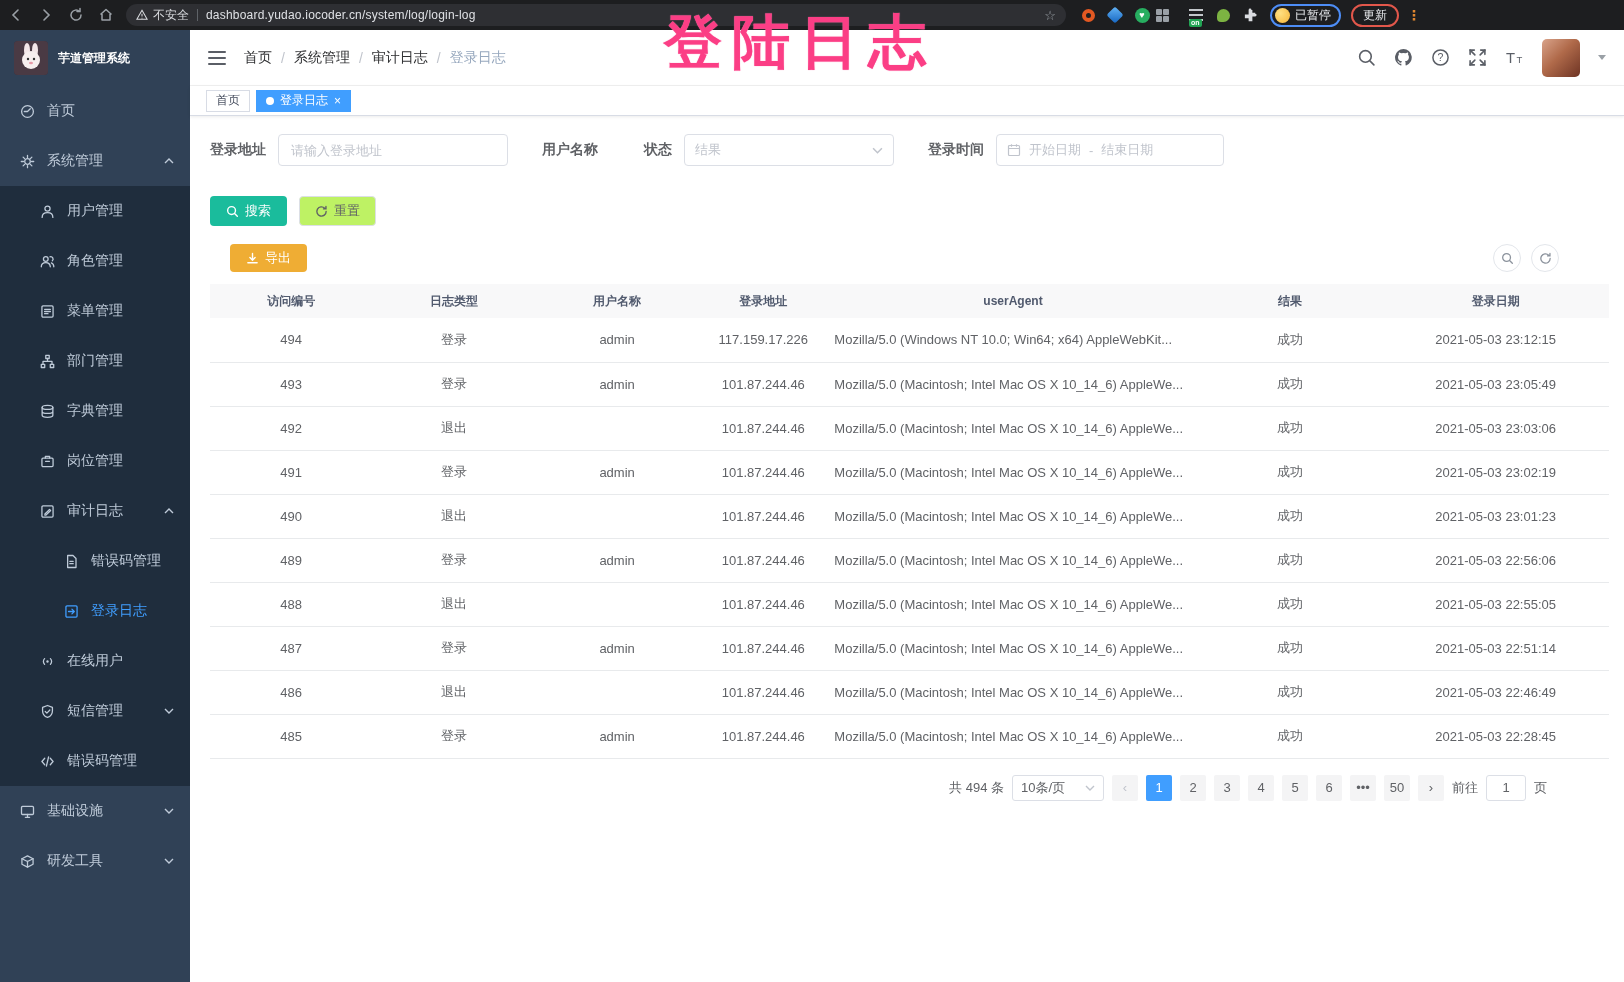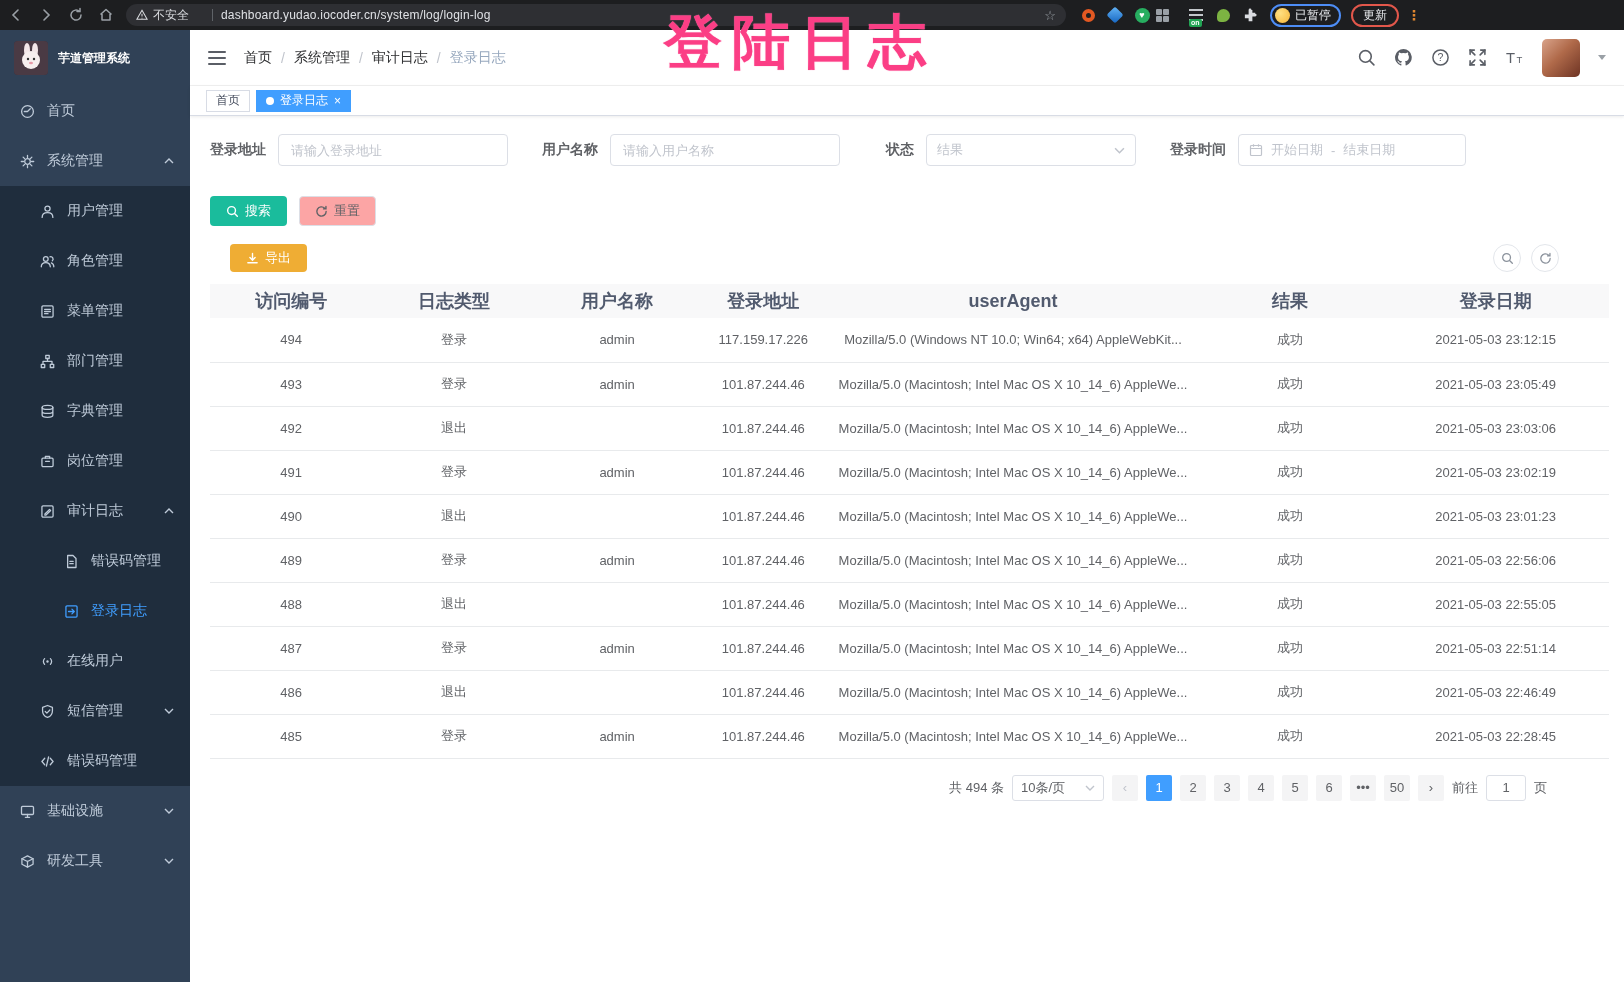--- a/index.html
+++ b/index.html
@@ -6,21 +6,21 @@
   html,body { width:1624px; height:982px; overflow:hidden; background:#fff;
     font-family:"Liberation Sans","DejaVu Sans",sans-serif; }
   .screen { position:relative; width:1624px; height:982px; display:flex; flex-direction:column; }
 
   
   .browser-bar { height:30px; background:#1d1e20; display:flex; align-items:center; padding:0 8px; flex:0 0 30px; }
   .bnav { display:flex; align-items:center; gap:14px; margin-right:12px; color:#9aa0a6; }
   .bnav svg { width:16px; height:16px; display:block; }
   .addr-pill { flex:1; max-width:940px; height:22px; background:#2e2f33; border-radius:12px; display:flex; align-items:center; padding:0 10px; color:#e8eaed; font-size:12px; }
   .addr-pill .warn { color:#dadce0; margin-right:5px; display:flex; }
-  .addr-pill .sec { color:#dadce0; margin-right:23px; }
+  .addr-pill .sec { color:#dadce0; margin-right:8px; }
   .addr-pill .divider { width:1px; height:12px; background:#5f6368; margin-right:8px; }
   .addr-pill .url { flex:1; color:#dfe1e5; letter-spacing:.2px; white-space:nowrap; overflow:hidden; }
   .addr-pill .star { color:#9aa0a6; font-size:13px; }
   .ext-tray { display:flex; align-items:center; gap:11px; margin-left:14px; }
   .ext { width:16px; height:16px; display:flex; align-items:center; justify-content:center; position:relative; }
   .ext-ring { width:13px; height:13px; border:4px solid #e25822; border-radius:50%; }
   .ext-gem { width:12px; height:12px; background:linear-gradient(135deg,#63b4f6,#1565c0); transform:rotate(45deg); border-radius:2px; }
   .ext-green { width:15px; height:15px; background:#27ae60; border-radius:50%; color:#fff; font-size:9px; display:flex; align-items:center; justify-content:center; }
   .ext-grid { width:13px; height:13px; display:grid; grid-template-columns:6px 6px; grid-gap:1px; }
   .ext-grid i { width:6px; height:6px; background:#9aa0a6; border-radius:1px; }
@@ -82,32 +82,32 @@
   .f-select svg { width:11px; height:7px; stroke:#c0c4cc; fill:none; stroke-width:1.4; }
   .f-dates { width:228px; height:32px; border:1px solid #dcdfe6; border-radius:4px; display:flex; align-items:center; gap:8px; padding:0 10px; color:#c0c4cc; font-size:13px; }
   .f-dates svg { width:14px; height:14px; stroke:#c0c4cc; fill:none; stroke-width:1.2; }
   .grp-status { margin-left:12px; }
 
   
   .actions { margin-top:30px; display:flex; gap:12px; }
   .btn { height:30px; display:inline-flex; align-items:center; gap:6px; padding:0 15px; border-radius:4px; font-size:13px; cursor:pointer; border:1px solid transparent; }
   .btn svg { width:13px; height:13px; stroke:currentColor; fill:none; stroke-width:1.5; stroke-linecap:round; }
   .btn-search { background:#1abc9c; color:#fff; }
-  .btn-reset { background:#fca5a5; color:#606266; border-color:#dcdfe6; }
+  .btn-reset { background:#bef264; color:#606266; border-color:#dcdfe6; }
   .toolbar { margin-top:18px; display:flex; align-items:center;padding-left:20px; }
   .btn-export { background:#efad34; color:#fff; height:28px; }
   .tool-circles { margin-left:auto; display:flex; gap:10px; margin-right:50px; }
   .circle-btn { width:28px; height:28px; border-radius:50%; border:1px solid #e3e6eb; display:flex; align-items:center; justify-content:center; color:#8c939d; background:#fff; cursor:pointer; }
   .circle-btn svg { width:13px; height:13px; stroke:currentColor; fill:none; stroke-width:1.4; stroke-linecap:round; }
 
   
   table.log { width:calc(100% - 0px); border-collapse:collapse; margin-top:12px; table-layout:fixed; }
-  table.log th { background:#f8f8f9; color:#515a6e; font-size:18px; font-weight:bold; height:34px; text-align:center; }
+  table.log th { background:#f8f8f9; color:#515a6e; font-size:12px; font-weight:bold; height:34px; text-align:center; }
   table.log td { height:44px; font-size:13px; color:#606266; text-align:center; border-bottom:1px solid #e8eaec; overflow:hidden; white-space:nowrap; text-overflow:ellipsis; }
-  table.log td.ua { text-align:center; padding:0 6px;margin-left:16px; }
+  table.log td.ua { text-align:left; padding:0 6px;margin-left:16px; }
   col.c-id{width:11.6%} col.c-type{width:11.7%} col.c-user{width:11.6%} col.c-ip{width:9.3%}
   col.c-ua{width:26.4%} col.c-res{width:13.2%} col.c-date{width:16.2%}
 
   
   .pagination { margin-top:16px; display:flex; align-items:center; justify-content:flex-end; gap:8px; padding-right:62px; font-size:13px; color:#606266; }
   .psel { width:92px; height:26px; border:1px solid #dcdfe6; border-radius:3px; display:flex; align-items:center; justify-content:space-between; padding:0 8px; color:#606266; }
   .psel svg { width:10px; height:6px; stroke:#c0c4cc; fill:none; stroke-width:1.4; }
   .pbtn { min-width:26px; height:26px; padding:0 5px; background:#f4f4f5; border-radius:2px; display:flex; align-items:center; justify-content:center; color:#606266; cursor:pointer; font-size:13px; }
   .pbtn.active { background:#409eff; color:#fff; }
   .pbtn.disabled { color:#c0c4cc; }
@@ -408,21 +408,20 @@
 
       <div class="content">
 
         <div class="filters">
           <div class="fgroup">
             <span class="flabel">登录地址</span>
             <input class="f-input" placeholder="请输入登录地址" style="">
           </div>
           <div class="fgroup">
             <span class="flabel">用户名称</span>
-            <input class="f-input" placeholder="请输入用户名称" style="">
           </div>
           <div class="fgroup grp-status">
             <span class="flabel">状态</span>
             <div class="f-select">
               <span>结果</span>
               <svg viewBox="0 0 10 6">
                   <path d="M1 1l4 4 4-4"></path>
                 </svg>
             </div>
           </div>

